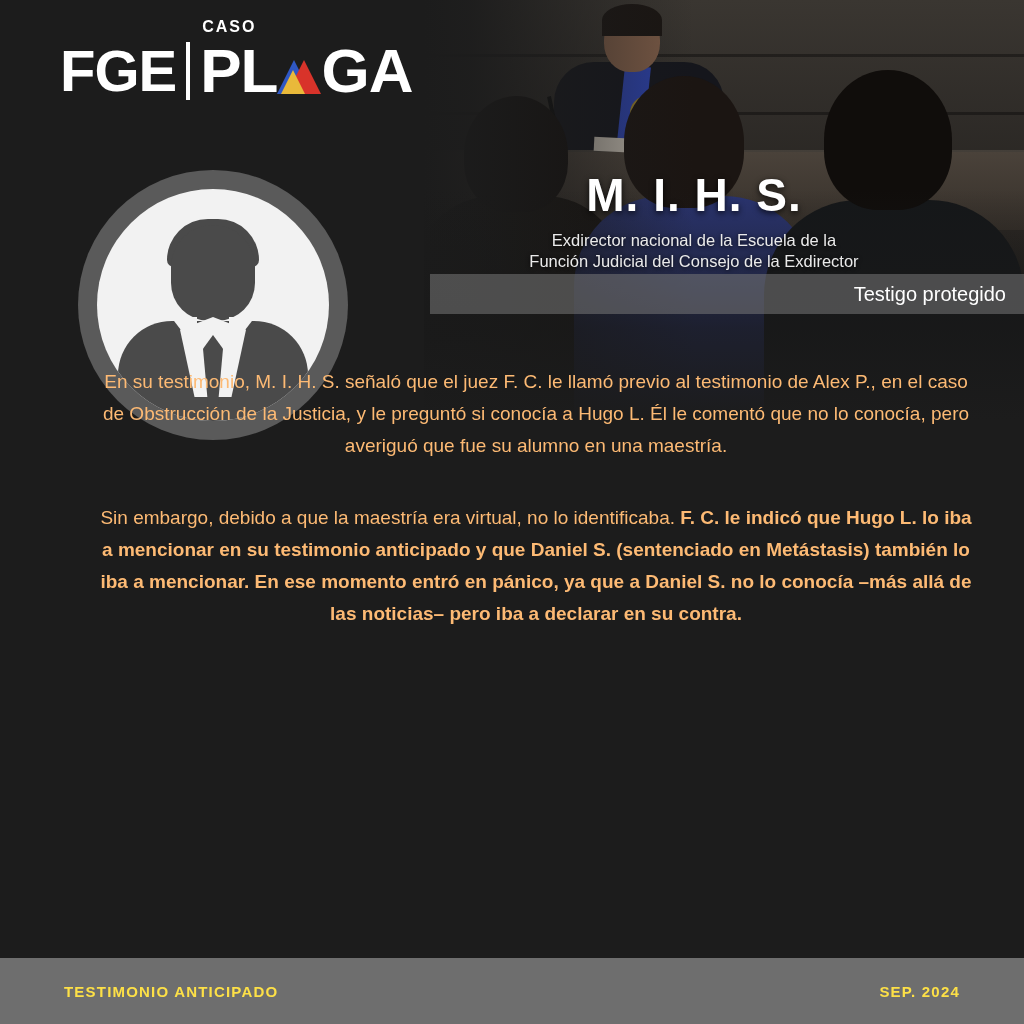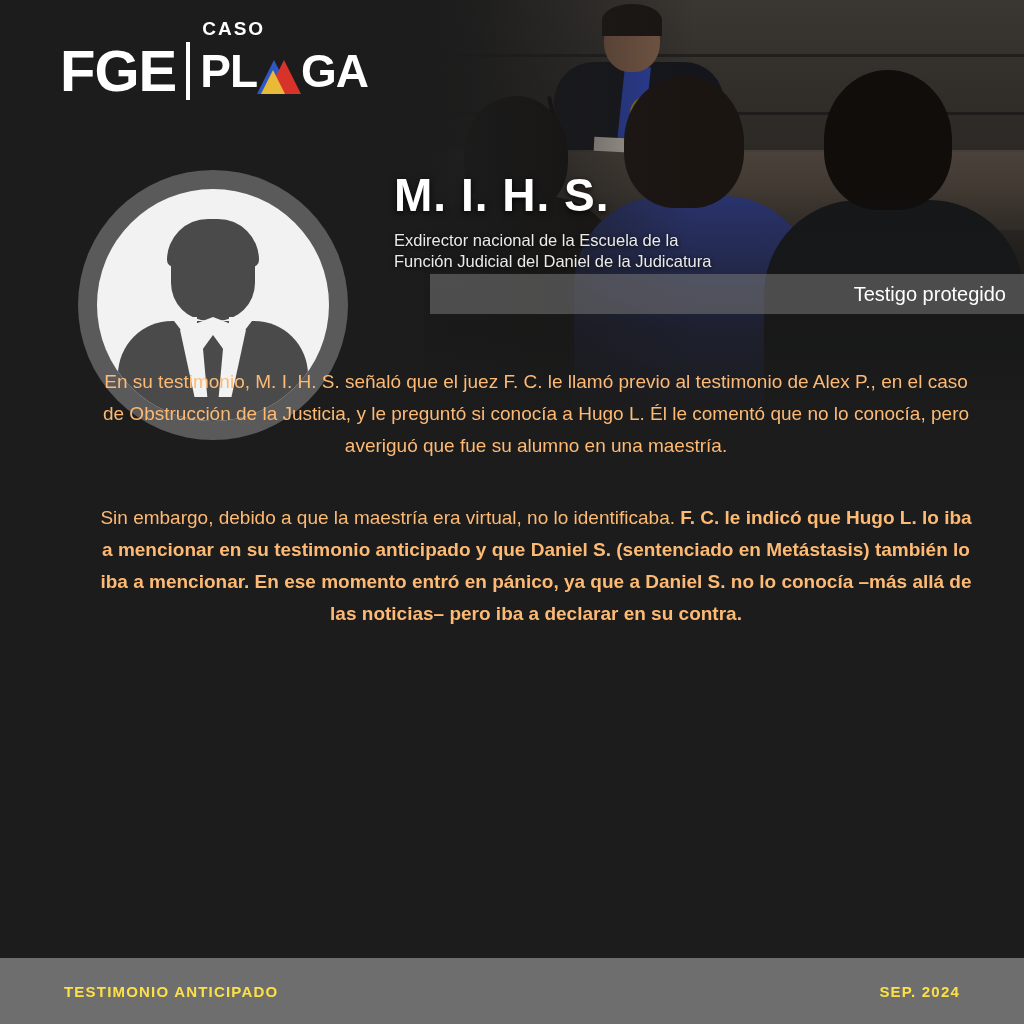--- a/index.html
+++ b/index.html
@@ -126,24 +126,24 @@
   .logo-fge {
     font-size: 58px; font-weight: bold; color: #fff;
     letter-spacing: -1px; line-height: 62px;
   }
   .logo-bar {
     width: 4px; height: 58px; background: #fff; margin: 0 10px 2px 10px;
   }
   .logo-right { position: relative; }
   .logo-caso {
     position: absolute; top: -22px; left: 2px;
-    font-size: 19px; font-weight: bold; color: #fff; letter-spacing: 2px;
+    font-size: 16px; font-weight: bold; color: #fff; letter-spacing: 2px;
   }
   .logo-plaga {
-    font-size: 46px; font-weight: bold; color: #fff;
+    font-size: 62px; font-weight: bold; color: #fff;
     letter-spacing: -1px; line-height: 62px;
     display: flex; align-items: flex-end;
   }
   .logo-plaga .tri-wrap {
     position: relative; width: 44px; height: 60px; display: inline-block;
   }
   .tri {
     position: absolute; bottom: 8px;
     width: 0; height: 0;
     border-left: 17px solid transparent;
@@ -193,22 +193,22 @@
     clip-path: polygon(50% 0%, 100% 18%, 72% 100%, 28% 100%, 0% 18%);
   }
   .av-collar-l, .av-collar-r {
     position: absolute; top: 128px; width: 26px; height: 34px; background: #f2f2f2;
   }
   .av-collar-l { left: 50%; margin-left: -42px; clip-path: polygon(0 0, 100% 0, 100% 100%); }
   .av-collar-r { left: 50%; margin-left: 16px;  clip-path: polygon(0 0, 100% 0, 0 100%); }
 
   
   .identity {
-    position: absolute; right: 10px; top: 168px; width: 620px;
-    text-align: left; z-index: 6;
+    position: absolute; right: 20px; top: 168px; width: 620px;
+    text-align: center; z-index: 6;
   }
   .identity .name {
     font-size: 46px; font-weight: bold; color: #fff; letter-spacing: 1px;
     text-shadow: 0 2px 6px rgba(0,0,0,.8);
   }
   .identity .role {
     margin-top: 8px;
     font-size: 16.5px; color: #eaeaea; line-height: 21px;
     text-shadow: 0 1px 4px rgba(0,0,0,.9);
   }
@@ -304,21 +304,21 @@
       <div class="av-collar-l"></div>
       <div class="av-collar-r"></div>
       <div class="av-tie"></div>
     </div>
   </div>
 
   <div class="identity">
     <div class="name">M. I. H. S.</div>
     <div class="role">
       <div>Exdirector nacional de la Escuela de la</div>
-      <div>Función Judicial del Daniel de la Judicatura</div>
+      <div>Función Judicial del Consejo de la Exdirector</div>
     </div>
   </div>
 
   <div class="tag-bar">
     <span>Testigo protegido</span>
   </div>
 
   <div class="body-text">
     <p class="para">En su testimonio, M. I. H. S. señaló que el juez F. C. le llamó previo al testimonio de Alex P., en el caso de Obstrucción de la Justicia, y le preguntó si conocía a Hugo L. Él le comentó que no lo conocía, pero averiguó que fue su alumno en una maestría.</p>
     <p class="para second">

